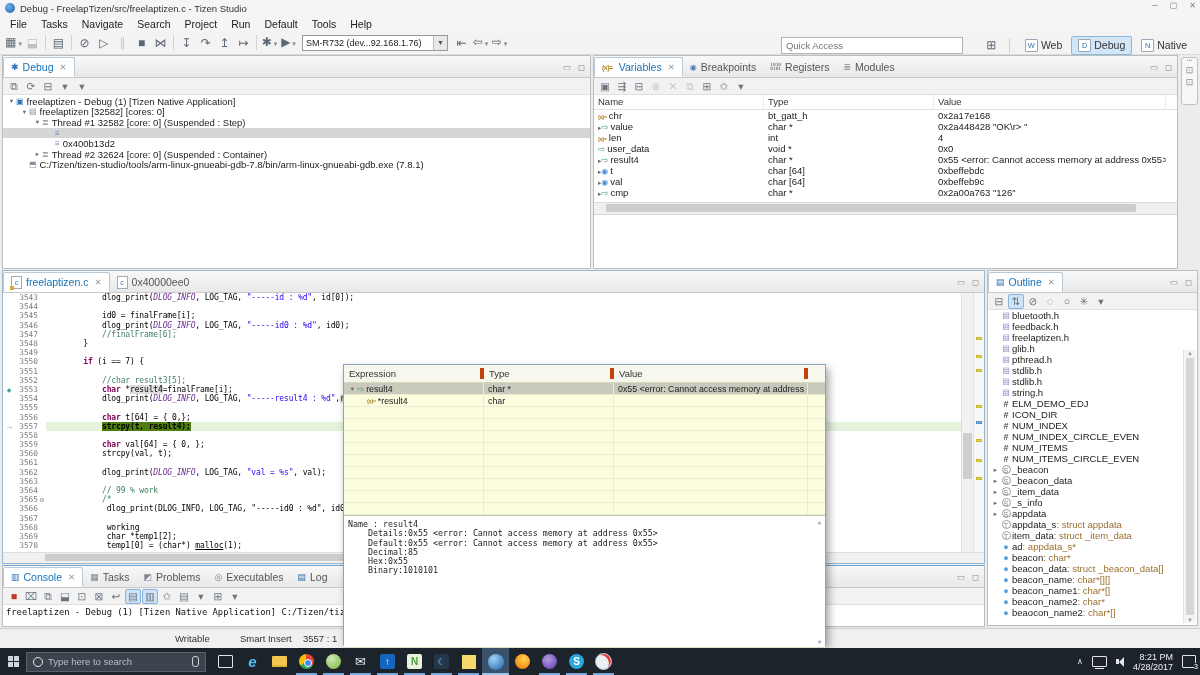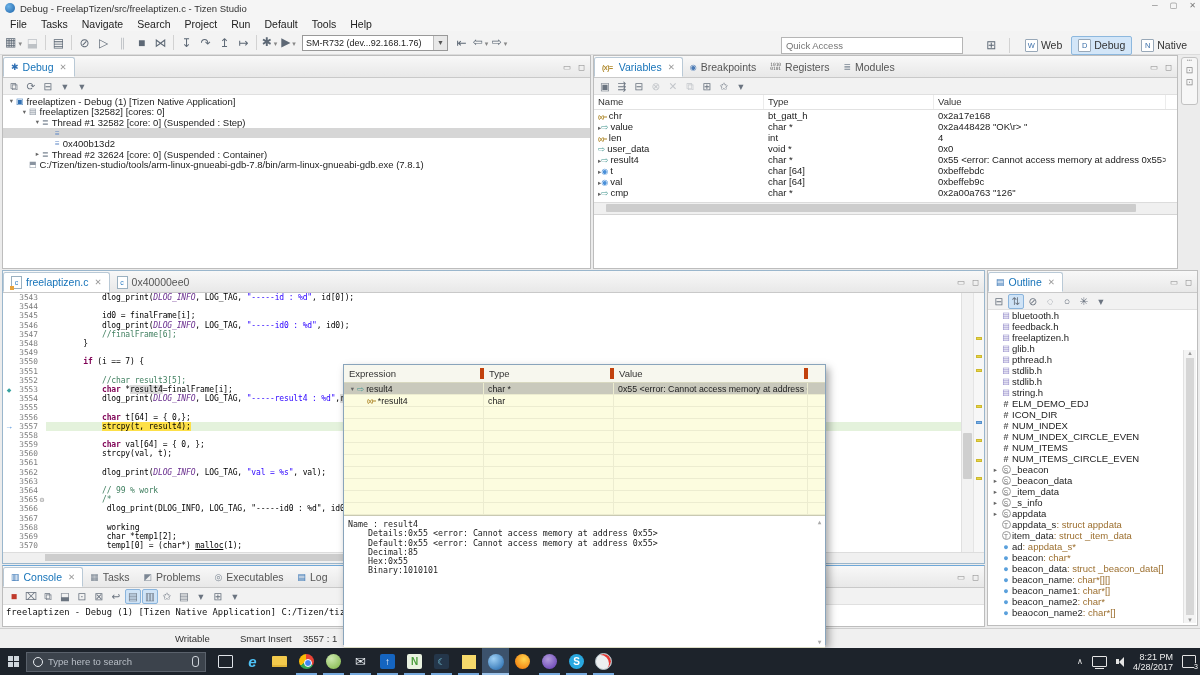--- a/index.html
+++ b/index.html
@@ -65,21 +65,21 @@
   .clm{width:12px;flex:none;text-align:center;font-size:7px;}
   .cln{width:23px;flex:none;text-align:right;font-size:7.8px;color:#7b7b7b;font-family:"DejaVu Sans Mono",monospace;}
   .clf{width:8px;flex:none;font-size:6.5px;color:#888;text-align:center;}
   .clc{flex:1;font-family:"DejaVu Sans Mono",monospace;font-size:8px;letter-spacing:-.15px;color:#000;}
   .cl.cur .clc{background:#e4f2dc;}
   .kw{color:#7f0055;font-weight:bold;}
   .str{color:#2a00ff;}
   .com{color:#3f7f5f;}
   .mac{color:#6a2f8f;font-style:italic;}
   .occ{background:#dcdcdc;}
-  .exec{background:#fde047;}
+  .exec{background:#4d7c0f;font-weight:bold;}
   .und{text-decoration:underline;}
   .markarrow{color:#2f7fd6;font-weight:bold;font-size:8px;}
   .markdot{color:#38a3a0;font-size:6px;}
   .vsb{position:absolute;right:10px;top:0;bottom:10px;width:12px;background:#f2f2f2;border-left:1px solid #e0e0e0;}
   .vsbthumb{position:absolute;left:1px;width:9px;background:#cfcfcf;border-radius:1px;}
   .ruler{position:absolute;right:0;top:0;bottom:10px;width:10px;background:#f7f7f7;border-left:1px solid #e4e4e4;}
   .rmark{position:absolute;left:2px;width:6px;height:3px;background:#e6d44a;border:1px solid #cdb92e;box-sizing:border-box;}
   .rmark.blue{background:#7fb2e5;border-color:#5590cc;}
   .edhs{position:absolute;left:0;right:0;bottom:0;height:10px;background:#f0f0f0;border-top:1px solid #ddd;}
   .edhthumb{position:absolute;left:42px;top:1px;width:330px;height:7px;background:#cdcdcd;}

